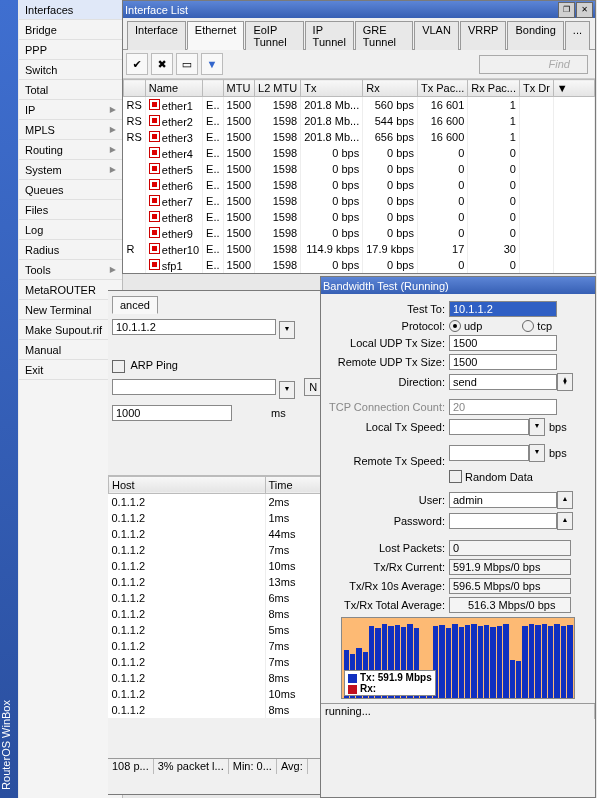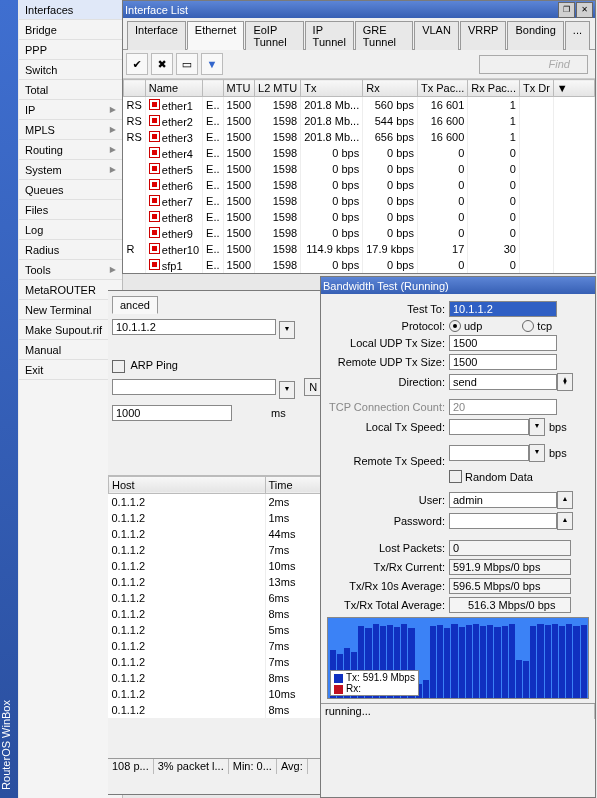--- a/index.html
+++ b/index.html
@@ -32,21 +32,21 @@
 .intf-icon{display:inline-block;width:9px;height:9px;border:1px solid #c00;position:relative;margin-right:2px;}
 .intf-icon::before{content:"";position:absolute;left:2px;top:2px;width:5px;height:5px;background:#d00;}
 
 .lbl{display:inline-block;text-align:right;padding-right:4px;}
 .inp{border:1px solid #888;background:#fff;height:16px;padding:0 3px;box-sizing:border-box;font-size:11px;}
 .dd{width:14px;height:16px;border:1px solid #888;background:#f0f0f0;font-size:7px;text-align:center;line-height:14px;display:inline-block;}
 .chk{width:11px;height:11px;border:1px solid #666;display:inline-block;margin-right:3px;vertical-align:middle;}
 .statbar{height:15px;border-top:1px solid #999;display:flex;}
 .statbar>div{border-right:1px solid #bbb;padding:1px 4px;font-size:11px;}
 
-.graph{height:80px;background:#3b82f6;border:1px solid #888;position:relative;margin:4px 6px;}
+.graph{height:80px;background:#fdba74;border:1px solid #888;position:relative;margin:4px 20px;font-weight:bold;}
 .bars{position:absolute;inset:0;display:flex;align-items:flex-end;padding:0 1px;}
 .bars span{flex:1;background:#1030c0;margin:0 0.5px;}
 .legend{position:absolute;left:2px;bottom:2px;background:#fff;border:1px solid #888;padding:1px 3px;font-size:10px;}
 .legend .sq{display:inline-block;width:9px;height:9px;margin-right:3px;vertical-align:middle;}
 </style>
 </head>
 <body>
 
 <div class="leftbar">
   <div class="cap">RouterOS WinBox</div>

